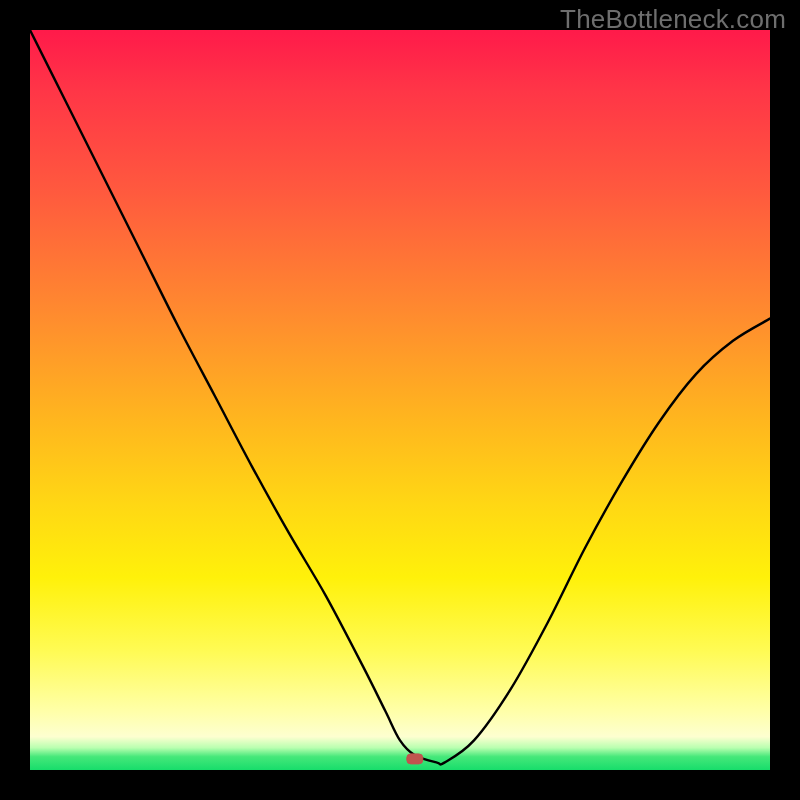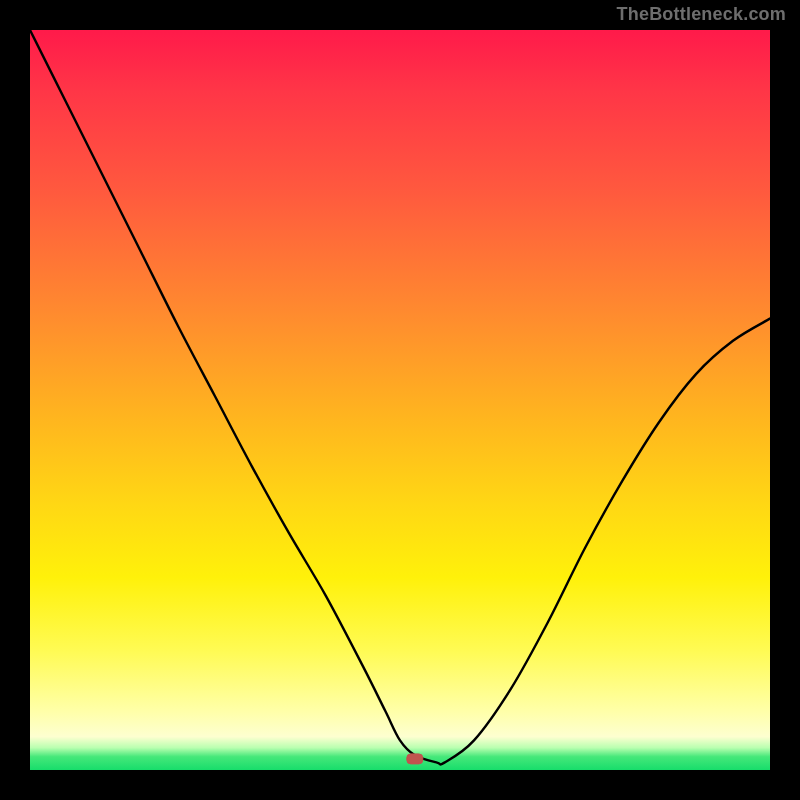--- a/index.html
+++ b/index.html
@@ -15,22 +15,22 @@
     position: relative;
     width: 800px;
     height: 800px;
     background: #000;
   }
   .watermark {
     position: absolute;
     top: 4px;
     right: 14px;
     color: #6e6e6e;
-    font-size: 18px;
-    font-weight: 700;
+    font-size: 26px;
+    font-weight: 400;
     letter-spacing: 0.2px;
     z-index: 10;
     user-select: none;
   }
   .plot-area {
     position: absolute;
     left: 30px;
     top: 30px;
     width: 740px;
     height: 740px;

